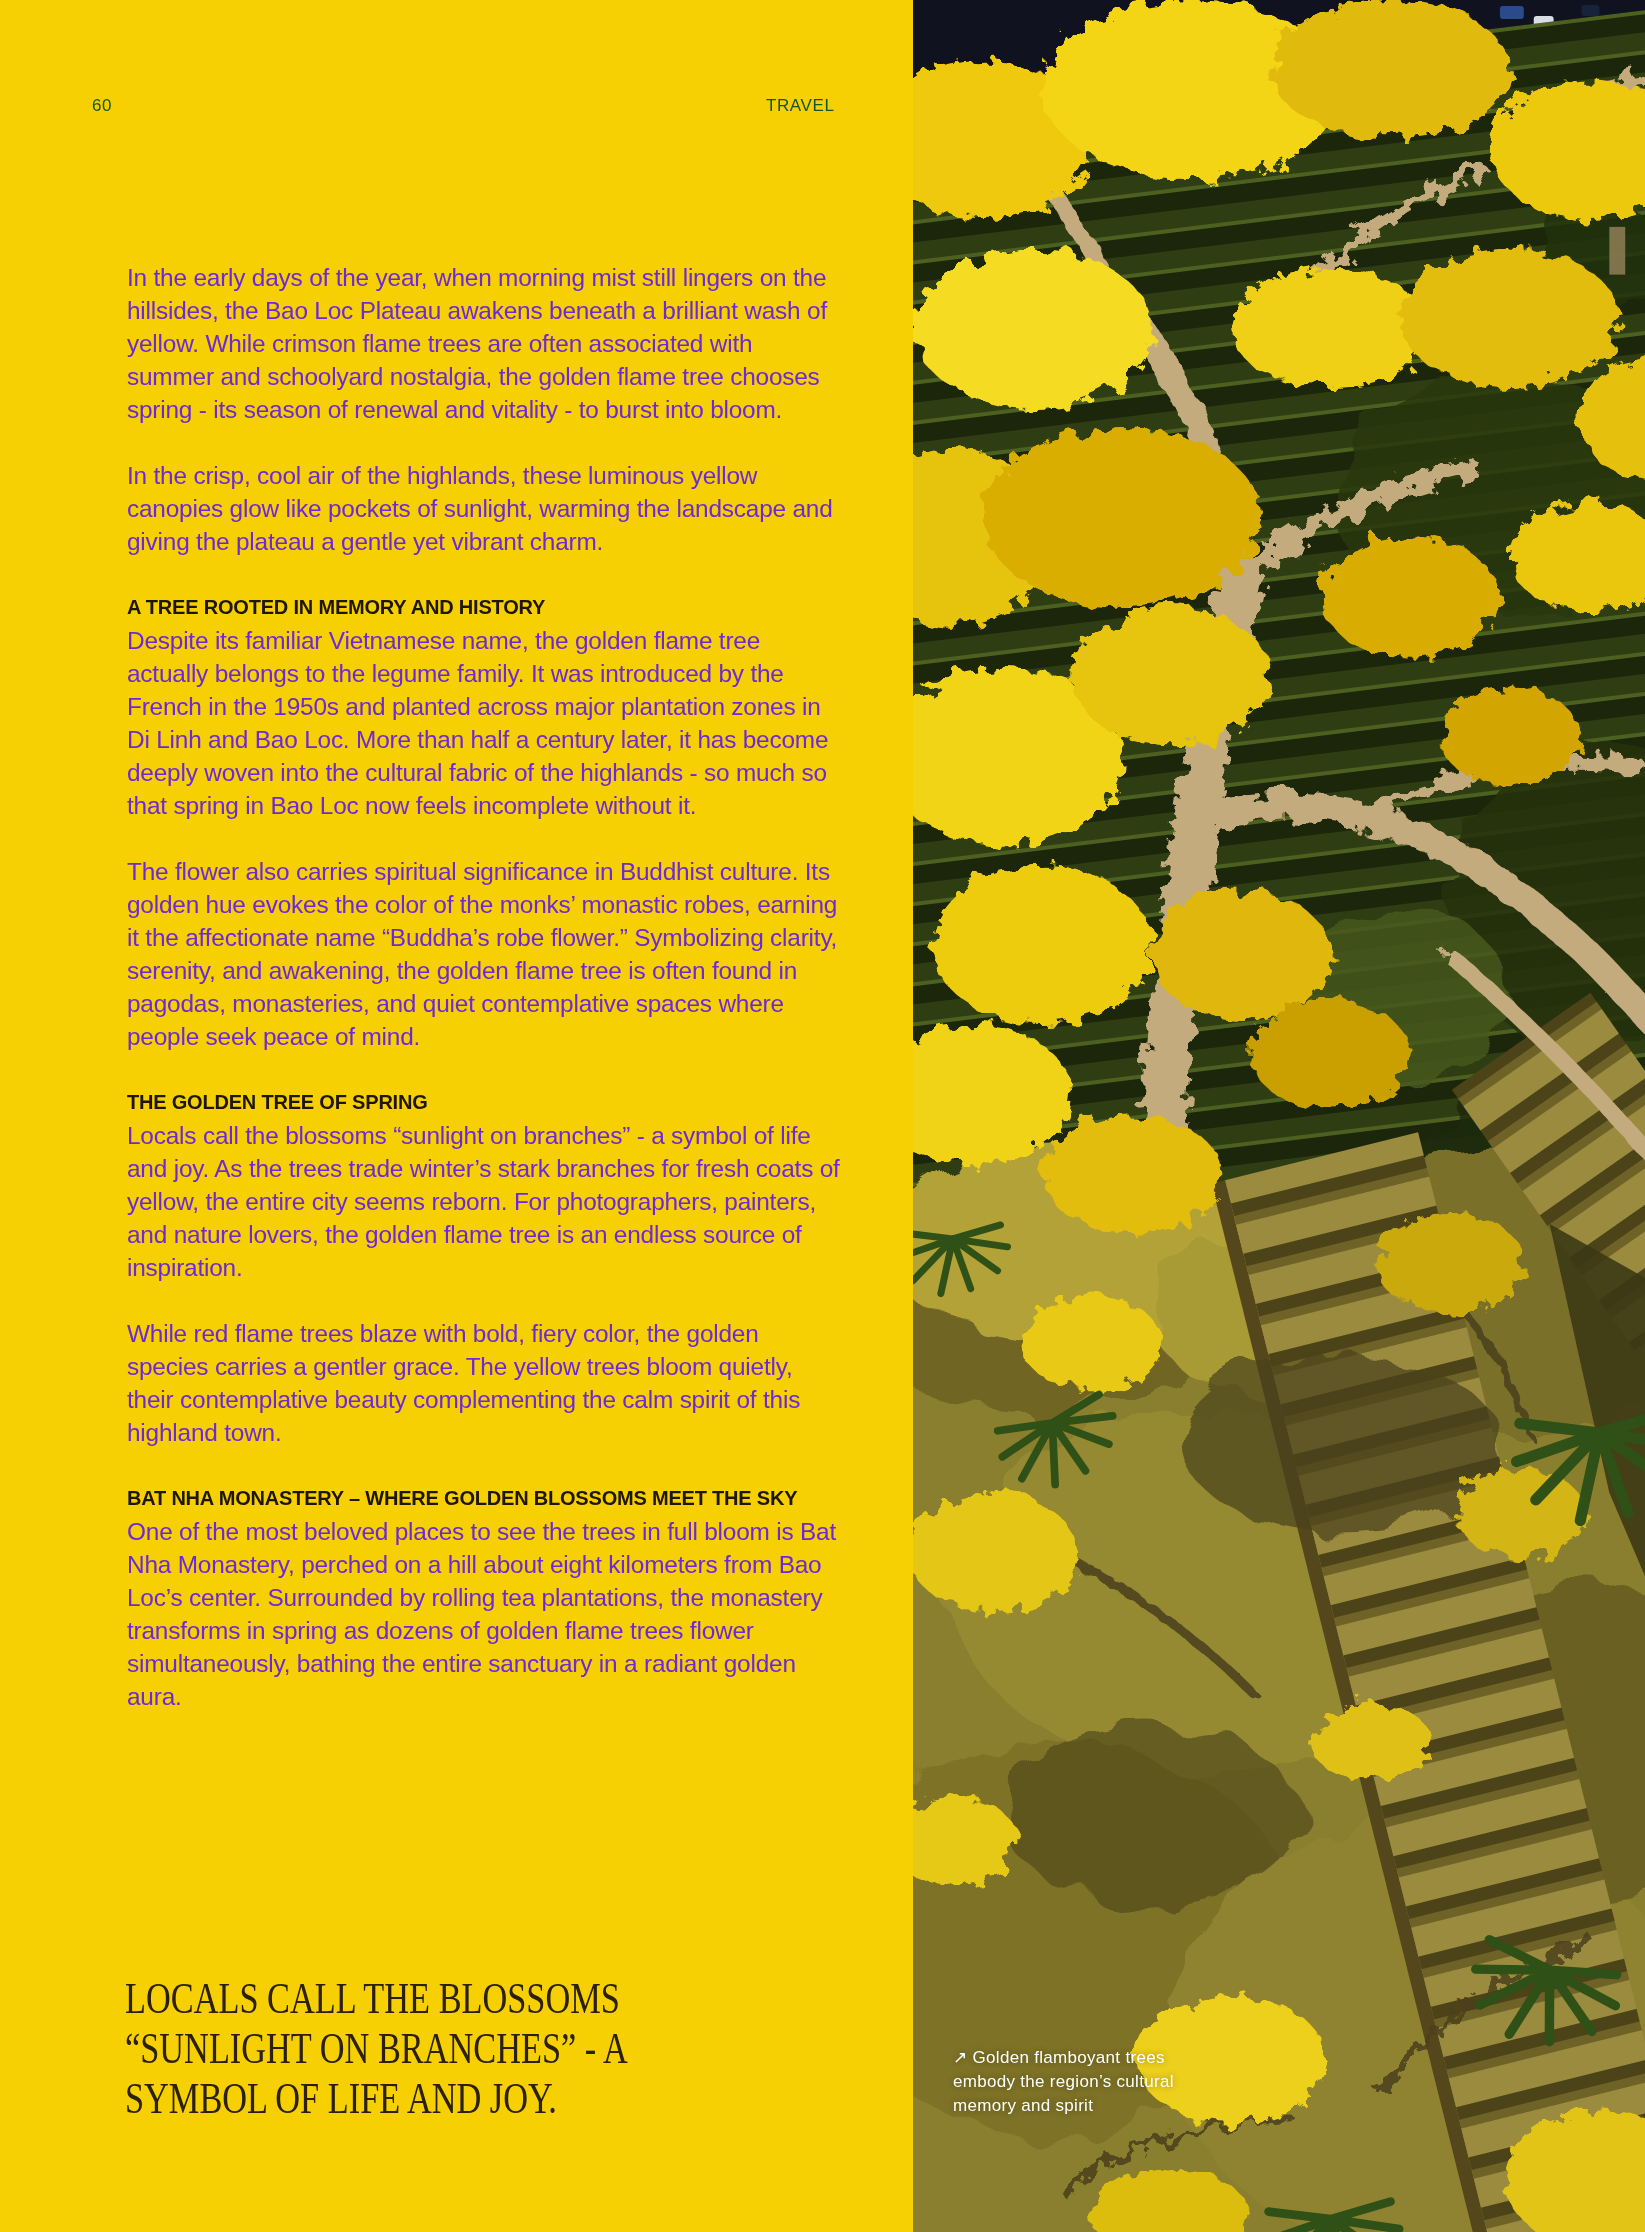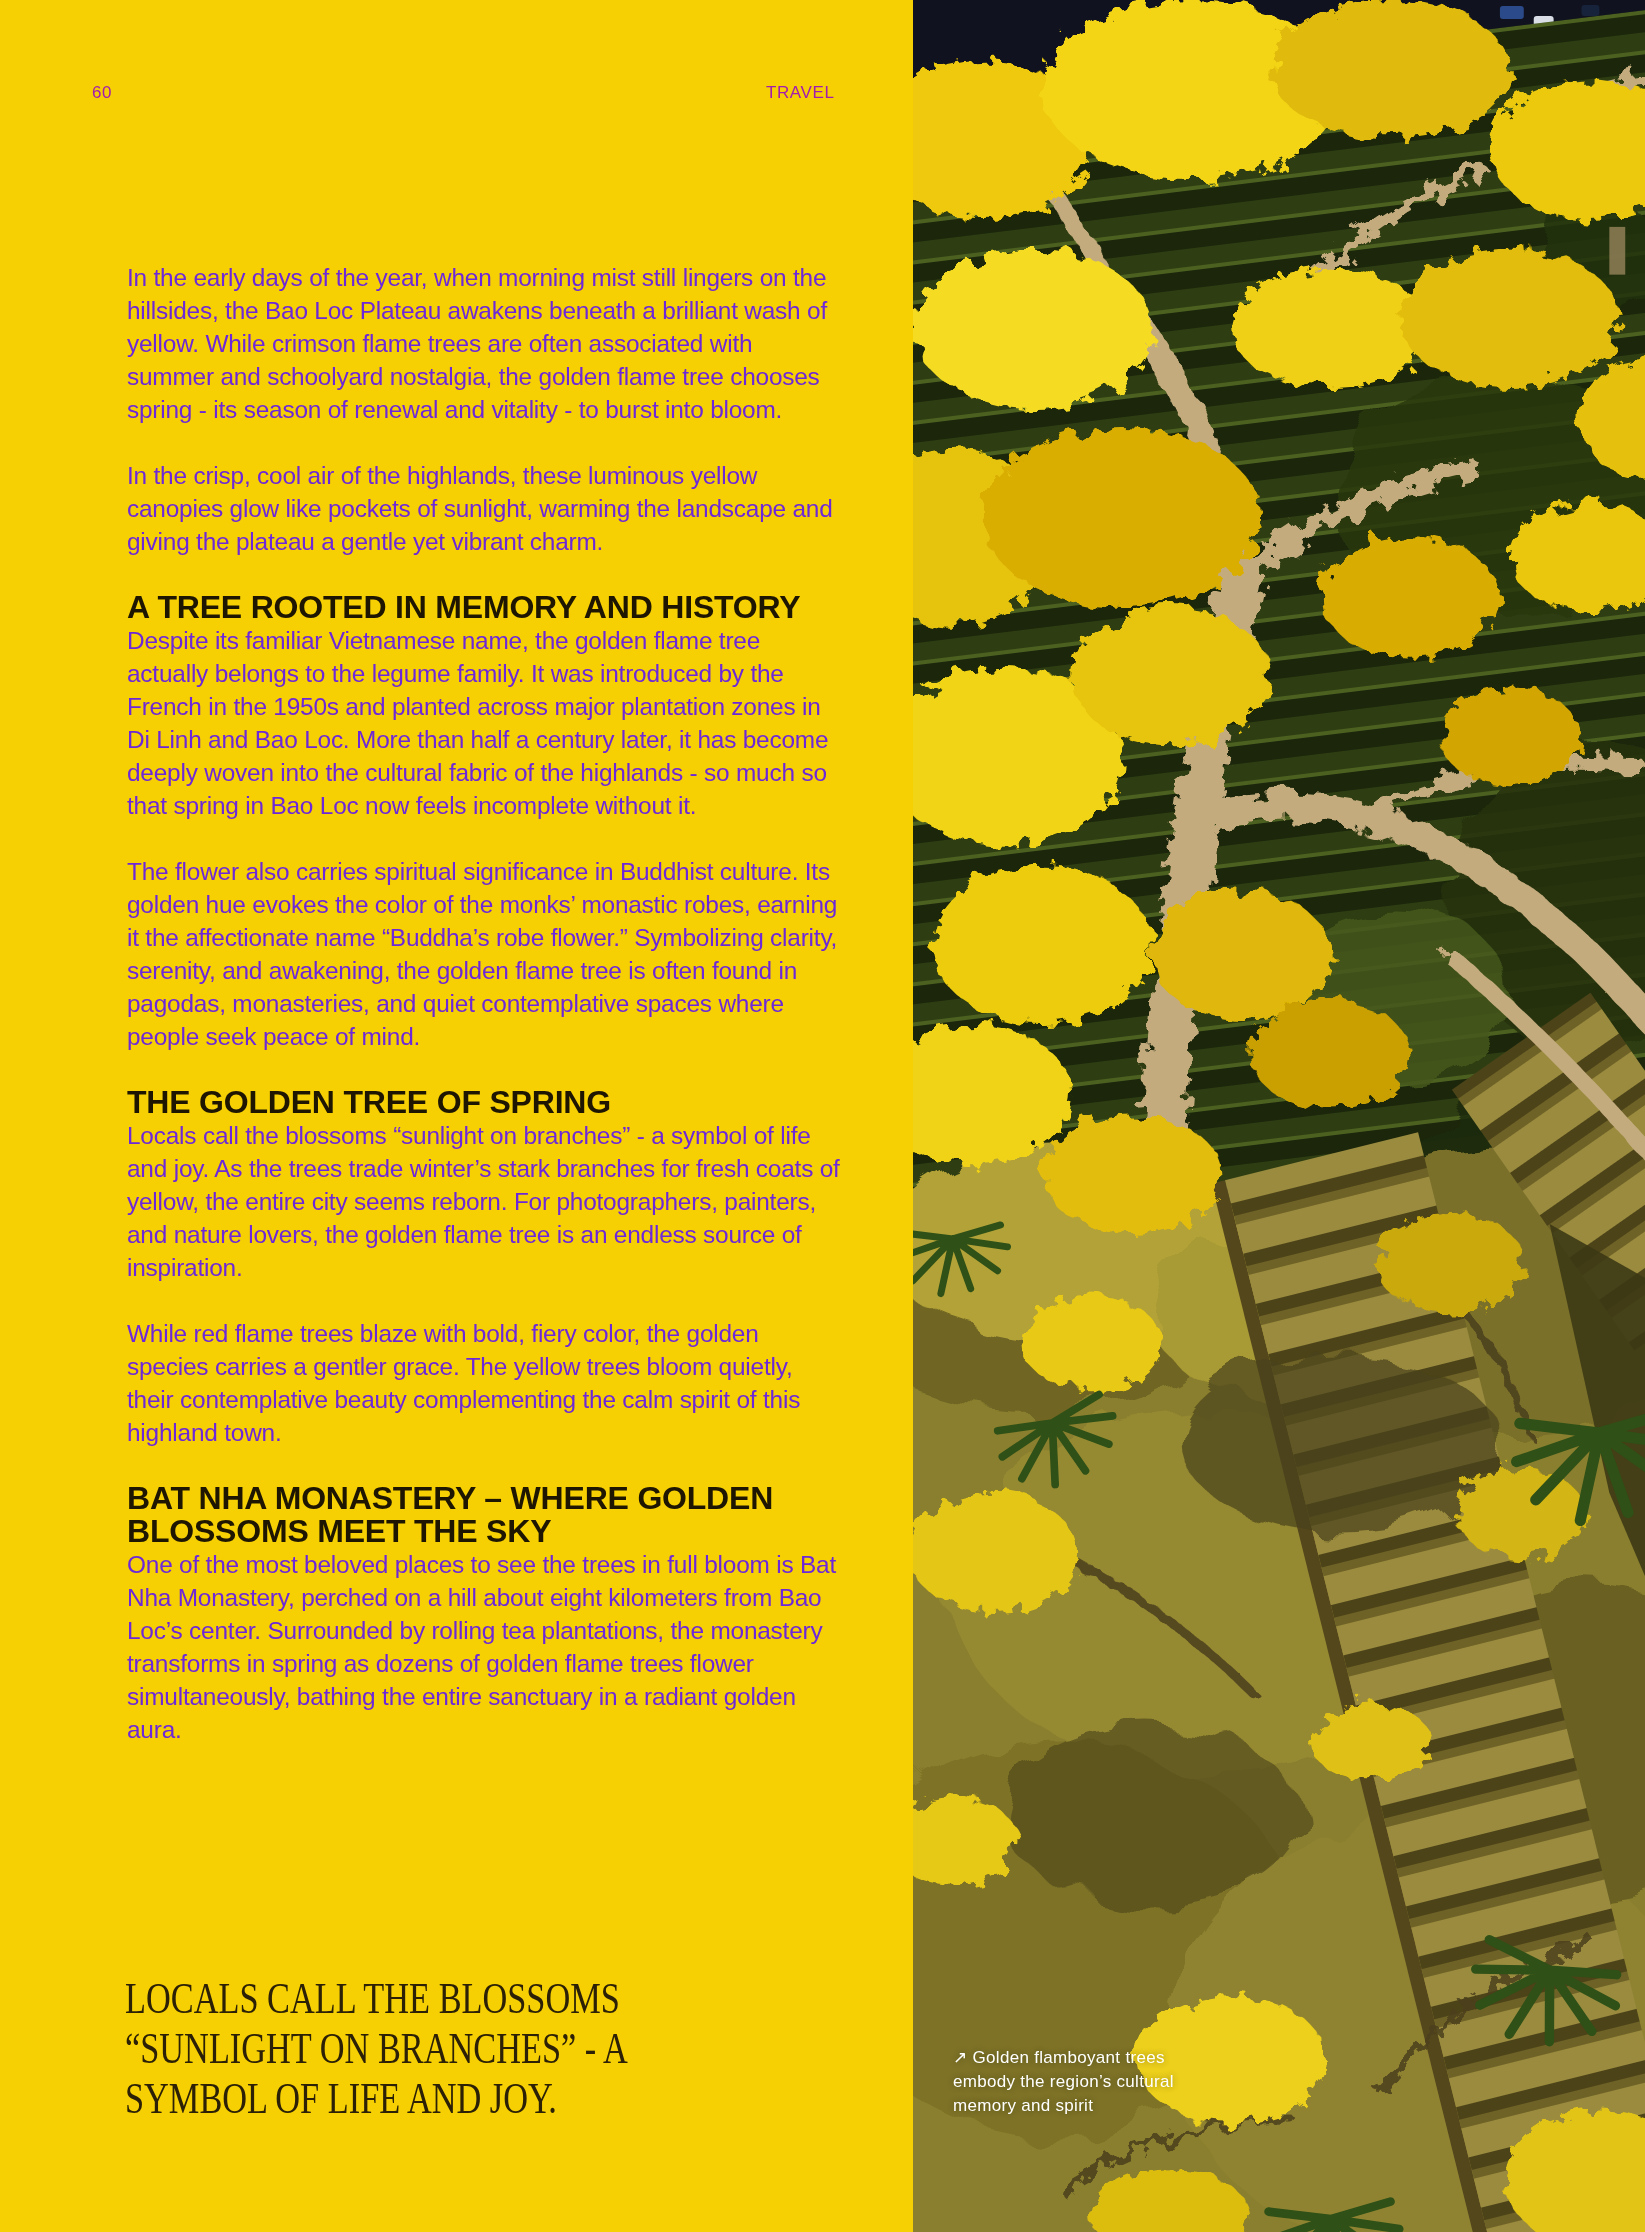--- a/index.html
+++ b/index.html
@@ -2,32 +2,32 @@
 <html><head>
 <meta charset="utf-8">
 <style>
   html,body { margin:0; padding:0; }
   body {
     width:1646px; height:2233px; position:relative; overflow:hidden;
     background:#f6d002;
     font-family:"Liberation Sans", sans-serif;
   }
   
-  .hdr { position:absolute; top:83px; font-size:17px; letter-spacing:0.6px; color:#a21caf; }
+  .hdr { position:absolute; top:96px; font-size:17px; letter-spacing:0.6px; color:#14532d; }
   .hdr-left   { left:92px; }
   .hdr-center { left:766px; }
   .hdr-right  { left:1316px; top:98px; color:#ffffff; letter-spacing:1.2px; }
   
   .article { position:absolute; left:127px; top:261px; width:718px; }
   .body-paragraph {
     margin:0 0 33px 0; font-size:24.4px; line-height:33px;
     color:#6d28d9; letter-spacing:-0.2px; font-weight:400;
   }
   .body-heading {
-    margin:0; font-size:32px; line-height:33px;
+    margin:0; font-size:20px; line-height:33px;
     color:#1f1602; font-weight:700; letter-spacing:-0.2px;
   }
   
   .pull-quote {
     position:absolute; left:125px; top:1974px;
     font-family:"Liberation Serif", serif;
     font-size:44px; line-height:50px; color:#2c2106;
     transform:scaleX(0.78); transform-origin:left top; white-space:nowrap;
   }
   

